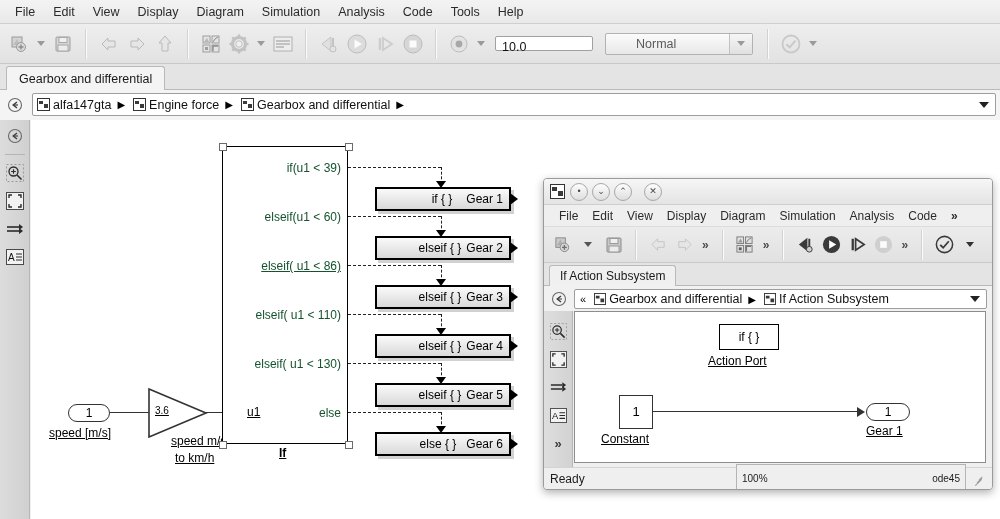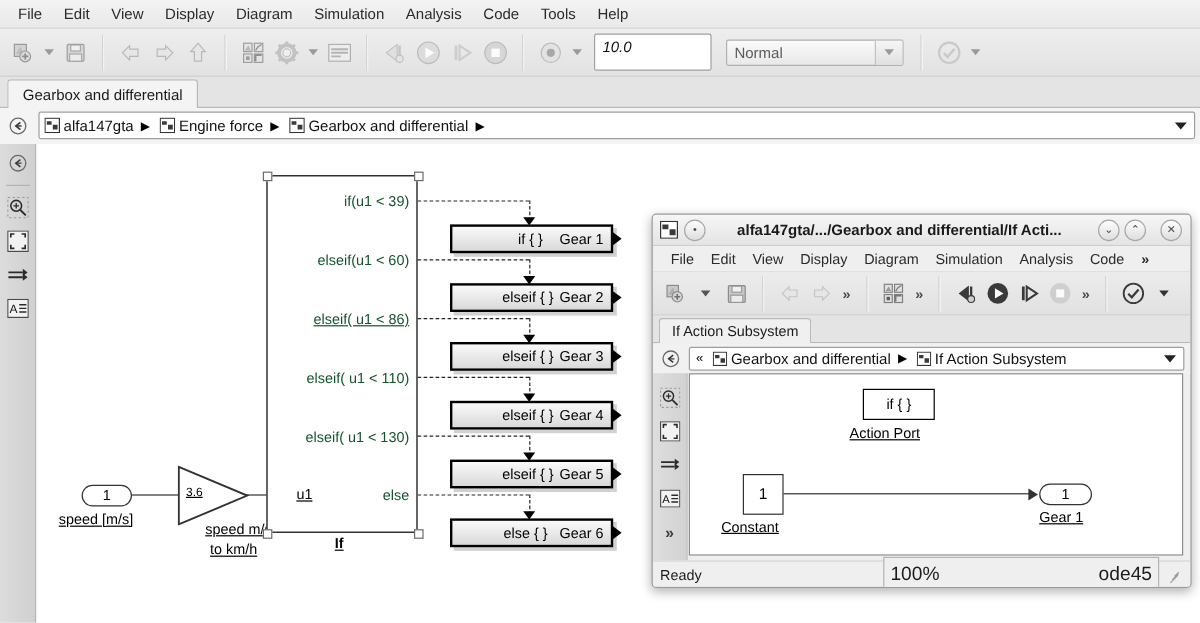--- a/index.html
+++ b/index.html
@@ -28,29 +28,28 @@
     background:linear-gradient(#eeeeee,#e2e2e2);
     border-bottom:1px solid #c8c8c8;
     display:flex;align-items:center;box-sizing:border-box;
   }
   .tgroup{display:flex;align-items:center;height:34px;padding:0 5px;}
   .tsep{width:1px;height:30px;background:#d2d2d2;border-right:1px solid #fbfbfb;margin:0 3px;}
   .tbtn{width:28px;height:28px;display:flex;align-items:center;justify-content:center;border-radius:3px;}
   .tbtn.sm{width:16px;}
   .caret{width:0;height:0;border-left:4px solid transparent;border-right:4px solid transparent;border-top:5px solid #9a9a9a;}
   .numfield{
-    width:98px;height:31px;background:#fff;border:1px solid #a0a0a0;border-radius:2px;
+    width:98px;height:15px;background:#fff;border:1px solid #a0a0a0;border-radius:2px;
     font-size:12.5px;line-height:21px;padding-left:6px;box-sizing:border-box;color:#111;
     margin:0 6px;
-    font-style:italic;
   }
   .combo{
     width:148px;height:22px;background:linear-gradient(#fbfbfb,#e8e8e8);
     border:1px solid #b2b2b2;border-radius:2px;display:flex;align-items:center;
-    box-sizing:border-box;margin:0 6px;
+    box-sizing:border-box;margin:0 6px;padding-left:24px;
   }
   .combo .ctext{flex:1;padding-left:6px;font-size:12.5px;color:#5b5b5b;}
   .combo .cbtn{width:22px;height:20px;border-left:1px solid #c2c2c2;display:flex;align-items:center;justify-content:center;background:linear-gradient(#f6f6f6,#e0e0e0);}
 
   
   .tabstrip{
     position:absolute;left:0;top:64px;width:1000px;height:26px;
     background:#e4e4e4;border-bottom:1px solid #b9b9b9;box-sizing:border-box;
   }
   .tab{
@@ -190,21 +189,21 @@
     position:absolute;left:30px;top:0;right:6px;bottom:4px;
     background:#fff;border:1px solid #8d8d8d;overflow:hidden;
   }
   .cstatus{
     position:absolute;left:0;right:0;bottom:0;height:22px;background:#efefef;
     border-top:1px solid #d4d4d4;display:flex;align-items:center;box-sizing:border-box;
     padding:0 6px;font-size:12px;color:#1c1c1c;
   }
   .statbox{
     flex:0 0 auto;margin-left:auto;width:230px;height:29px;border:1px solid #b4b4b4;background:#efefef;
-    display:flex;align-items:center;justify-content:space-between;padding:0 5px;box-sizing:border-box;font-size:16px;
+    display:flex;align-items:center;justify-content:space-between;padding:0 5px;box-sizing:border-box;font-size:10px;
   }
   .grip{width:14px;height:14px;margin-left:6px;position:relative;}
   .grip i{position:absolute;background:#9a9a9a;width:9px;height:1px;transform:rotate(-45deg);}
   svg{display:block;}
 </style>
 </head>
 <body>
 
 <div id="main-window">
 
@@ -548,21 +547,20 @@
 
   <div id="child-window">
 
     <div class="ctitle">
       <svg width="15" height="15" viewBox="0 0 15 15" style="margin-left:2px">
         <rect x="0.5" y="0.5" width="14" height="14" fill="#fff" stroke="#333"></rect>
         <path d="M2 3 h5 v4 h-5 z" fill="#3a3a3a"></path>
           <path d="M8 7 h5 v5 h-5 z" fill="#3a3a3a"></path>
       </svg>
       <span class="winbtn" style="margin-left:5px">•</span>
-      <div class="ct">alfa147gta/.../Gearbox and differential/If Acti...</div>
       <span class="winbtn">⌄</span>
       <span class="winbtn">⌃</span>
       <span class="winbtn" style="margin-left:12px;margin-right:3px">✕</span>
     </div>
 
     <div class="cmenubar">
       <div class="mi">File</div>
       <div class="mi">Edit</div>
       <div class="mi">View</div>
       <div class="mi">Display</div>

